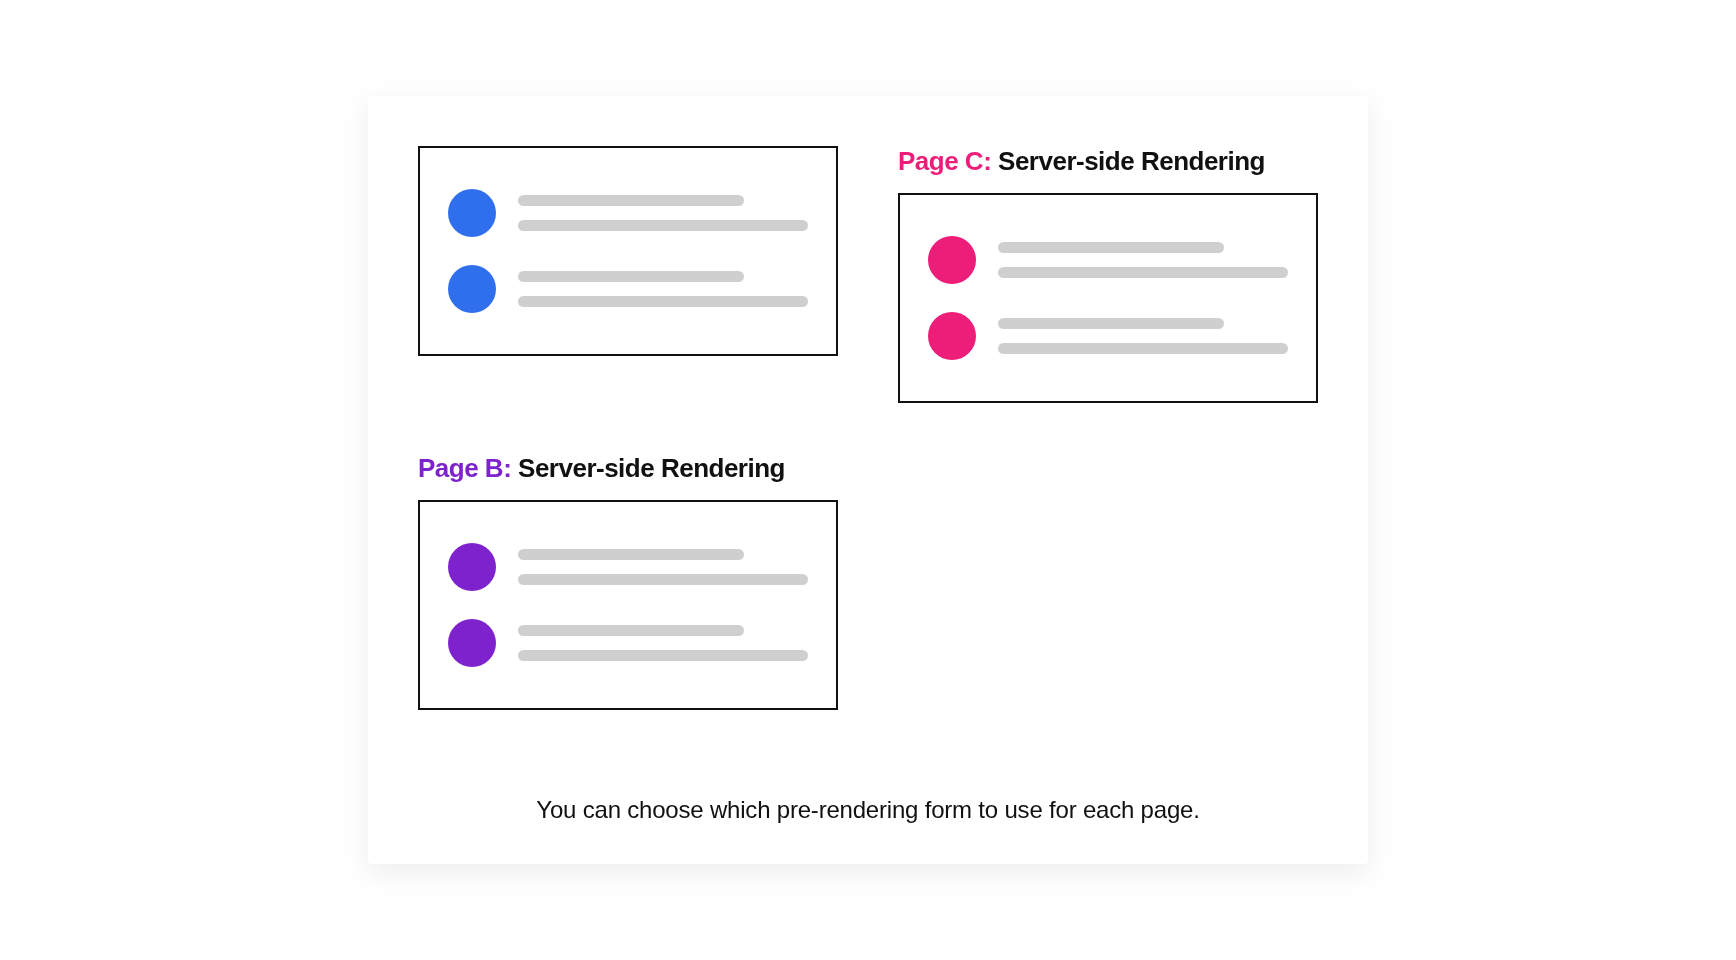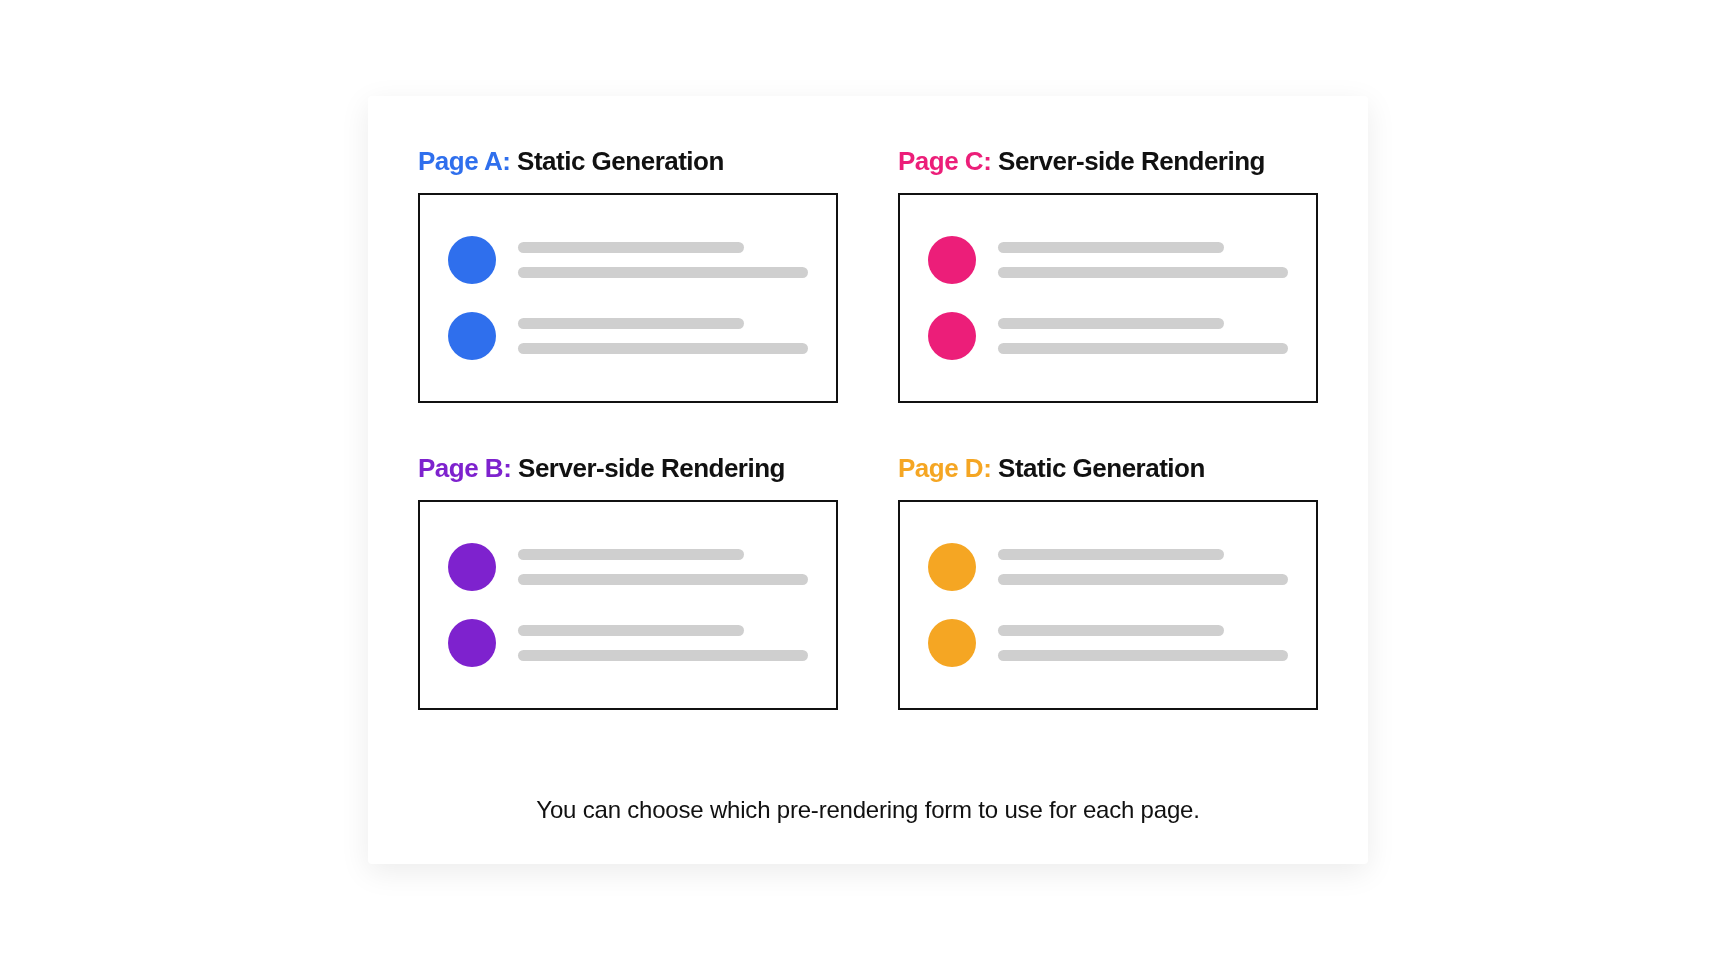--- a/index.html
+++ b/index.html
@@ -89,24 +89,20 @@
       letter-spacing: -0.2px;
     }
   </style>
 </head>
 <body>
 
 <div class="card">
   <div class="grid">
 
     <div class="tile">
-      <div class="tile-title">
-        <span class="label-colored" style="color:#2f6fed">Page A:</span>
-        <span>Static Generation</span>
-      </div>
       <div class="page-box">
         <div class="page-row">
           <div class="circle" style="background:#2f6fed"></div>
           <div class="lines">
             <div class="line short"></div>
             <div class="line long"></div>
           </div>
         </div>
         <div class="page-row">
           <div class="circle" style="background:#2f6fed"></div>
@@ -157,38 +153,16 @@
         <div class="page-row">
           <div class="circle" style="background:#7e22ce"></div>
           <div class="lines">
             <div class="line short"></div>
             <div class="line long"></div>
           </div>
         </div>
       </div>
     </div>
 
-    <div class="tile">
-      <div class="tile-title">
-        <span class="label-colored" style="color:#f5a623">Page D:</span>
-        <span>Static Generation</span>
-      </div>
-      <div class="page-box">
-        <div class="page-row">
-          <div class="circle" style="background:#f5a623"></div>
-          <div class="lines">
-            <div class="line short"></div>
-            <div class="line long"></div>
-          </div>
-        </div>
-        <div class="page-row">
-          <div class="circle" style="background:#f5a623"></div>
-          <div class="lines">
-            <div class="line short"></div>
-            <div class="line long"></div>
-          </div>
-        </div>
-      </div>
-    </div>
 
   </div>
   <div class="caption">You can choose which pre-rendering form to use for each page.</div>
 </div>
 
 </body></html>

